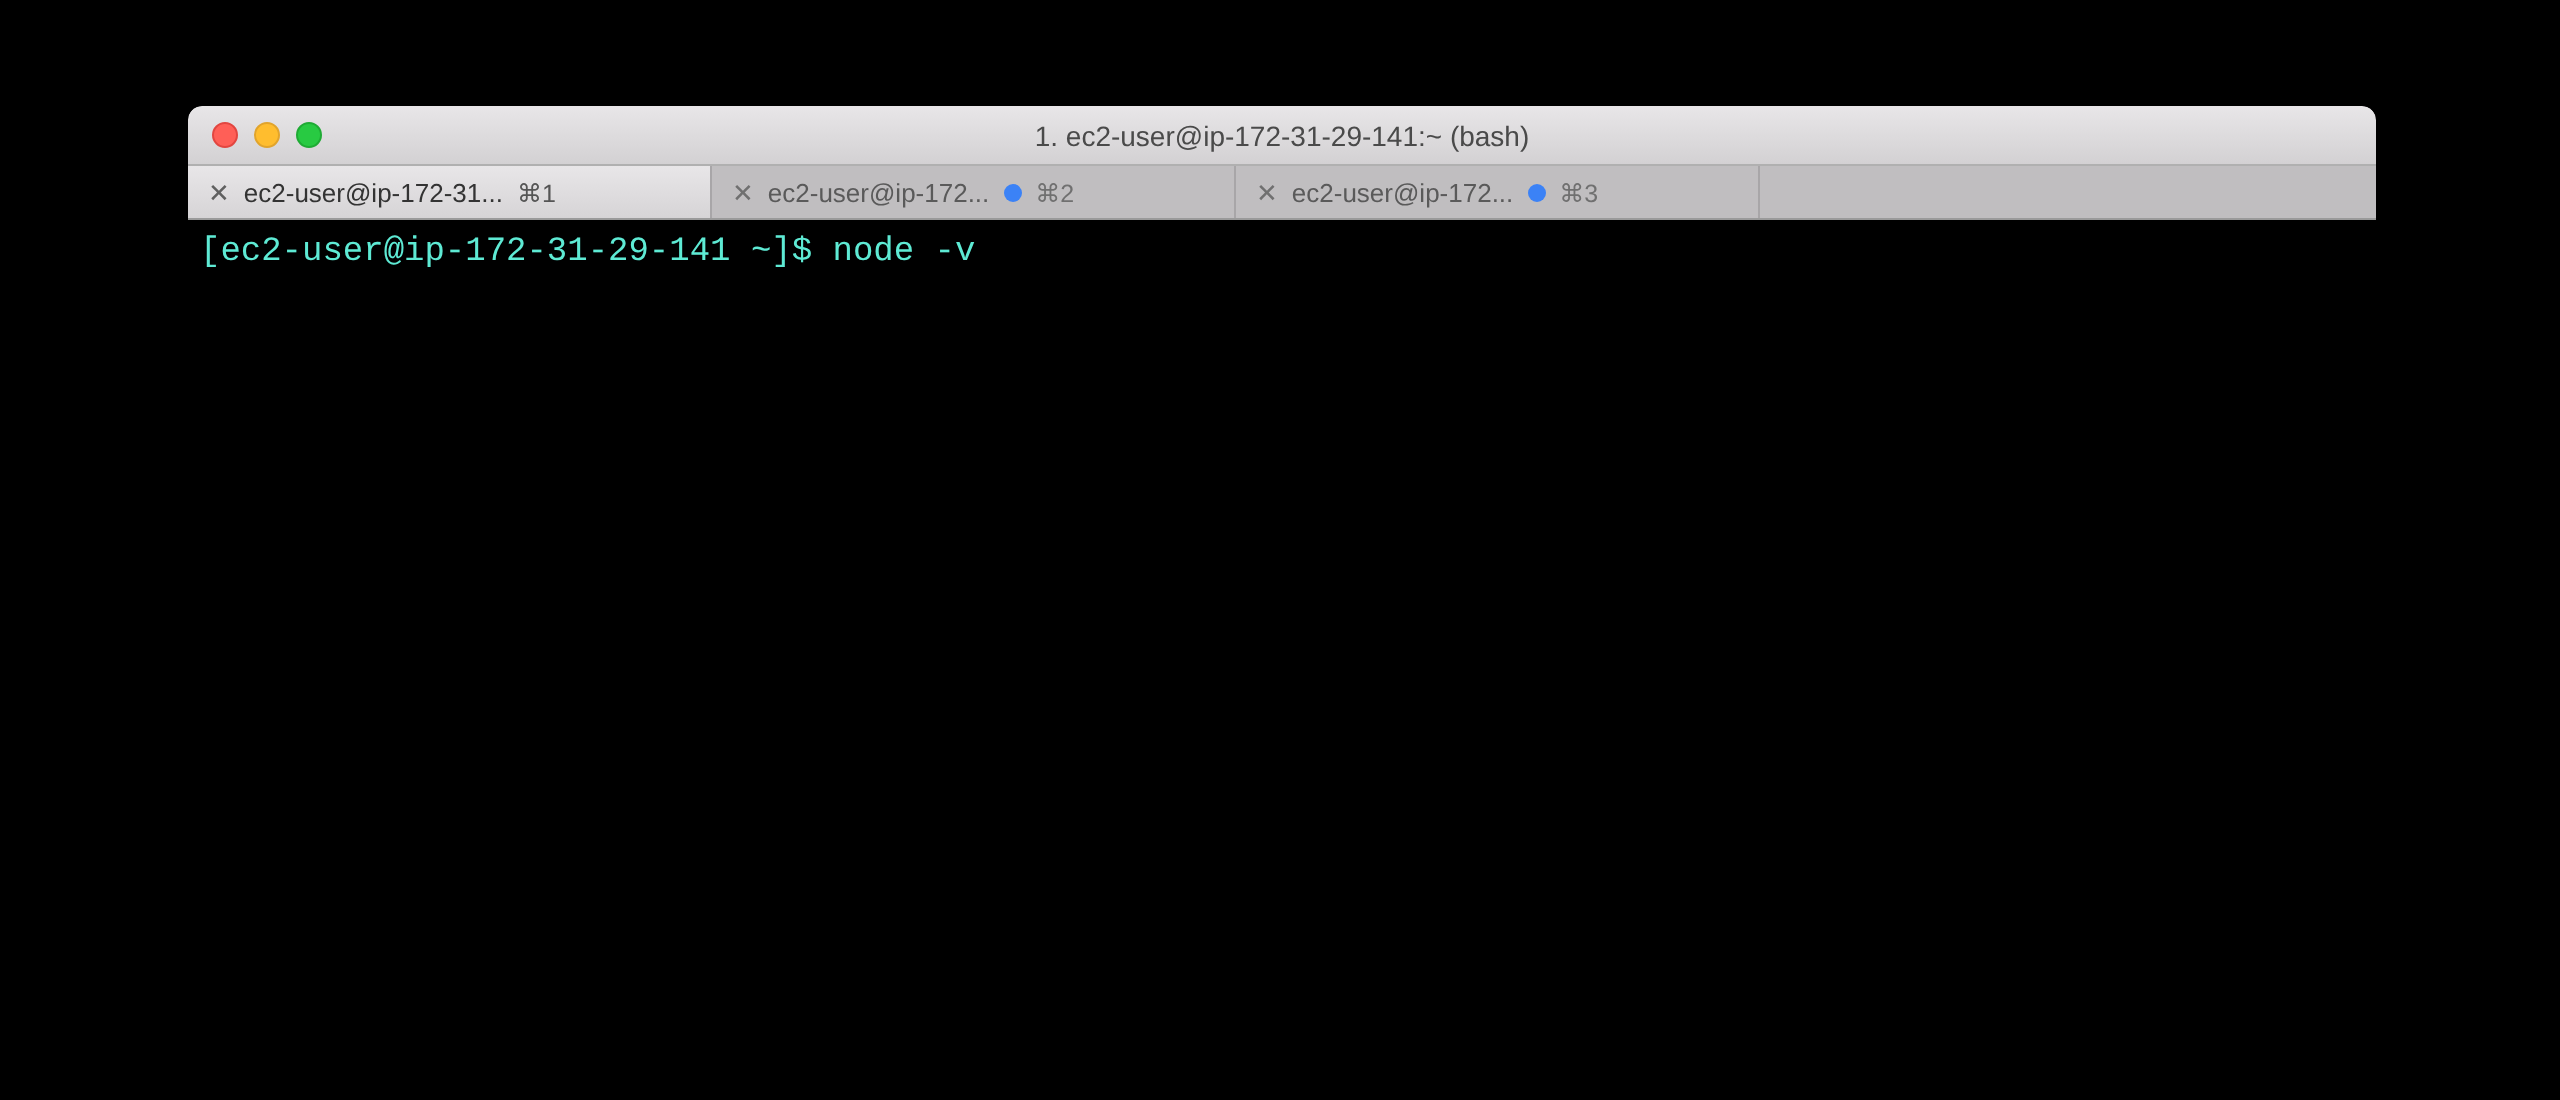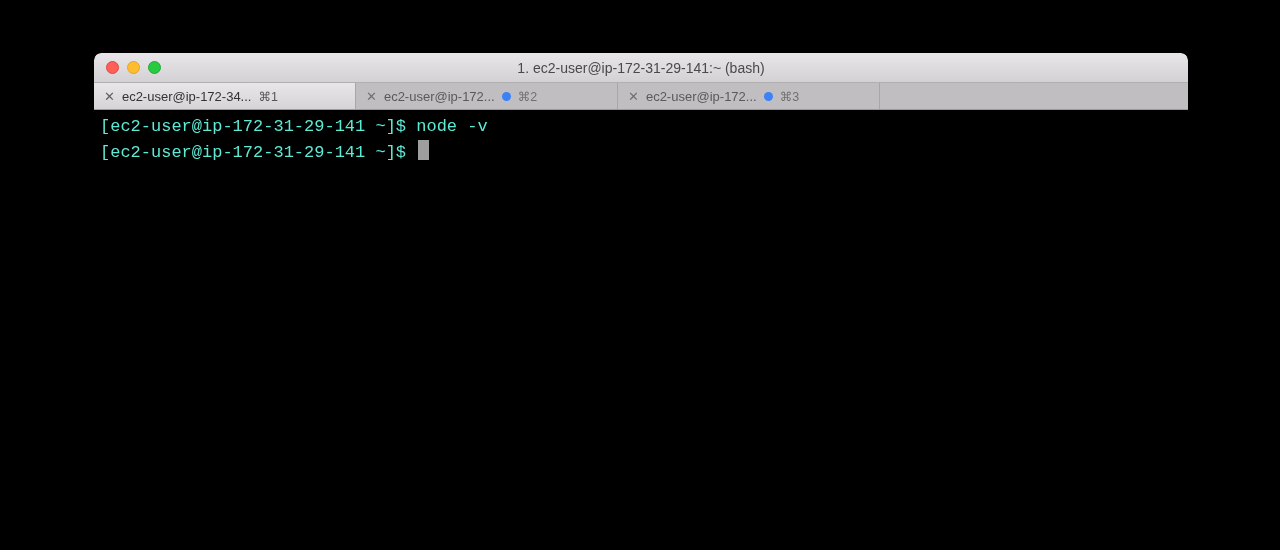--- a/index.html
+++ b/index.html
@@ -126,34 +126,33 @@
       <div class="light red"></div>
       <div class="light yellow"></div>
       <div class="light green"></div>
     </div>
     <div class="title">1. ec2-user@ip-172-31-29-141:~ (bash)</div>
   </div>
 
   <div class="tabbar" id="tabbar">
       <div class="tab active" style="flex: 0 0 262px;">
         <span class="close-x">✕</span>
-        <span class="label">ec2-user@ip-172-34...</span>
+        <span class="label">ec2-user@ip-172-31...</span>
         <span class="shortcut">⌘1</span>
       </div>
       <div class="tab" style="flex: 0 0 262px;">
         <span class="close-x">✕</span>
         <span class="label">ec2-user@ip-172...</span>
         <span class="dot"></span>
         <span class="shortcut">⌘2</span>
       </div>
       <div class="tab" style="flex: 0 0 262px;">
         <span class="close-x">✕</span>
         <span class="label">ec2-user@ip-172...</span>
         <span class="dot"></span>
         <span class="shortcut">⌘3</span>
       </div>
     </div>
 
   <div class="terminal" id="terminal">
       <div class="term-line">[ec2-user@ip-172-31-29-141 ~]$ node -v</div>
-      <div class="term-line">[ec2-user@ip-172-31-29-141 ~]$ <span class="cursor"></span></div>
     </div>
 </div>
 
 </body></html>

